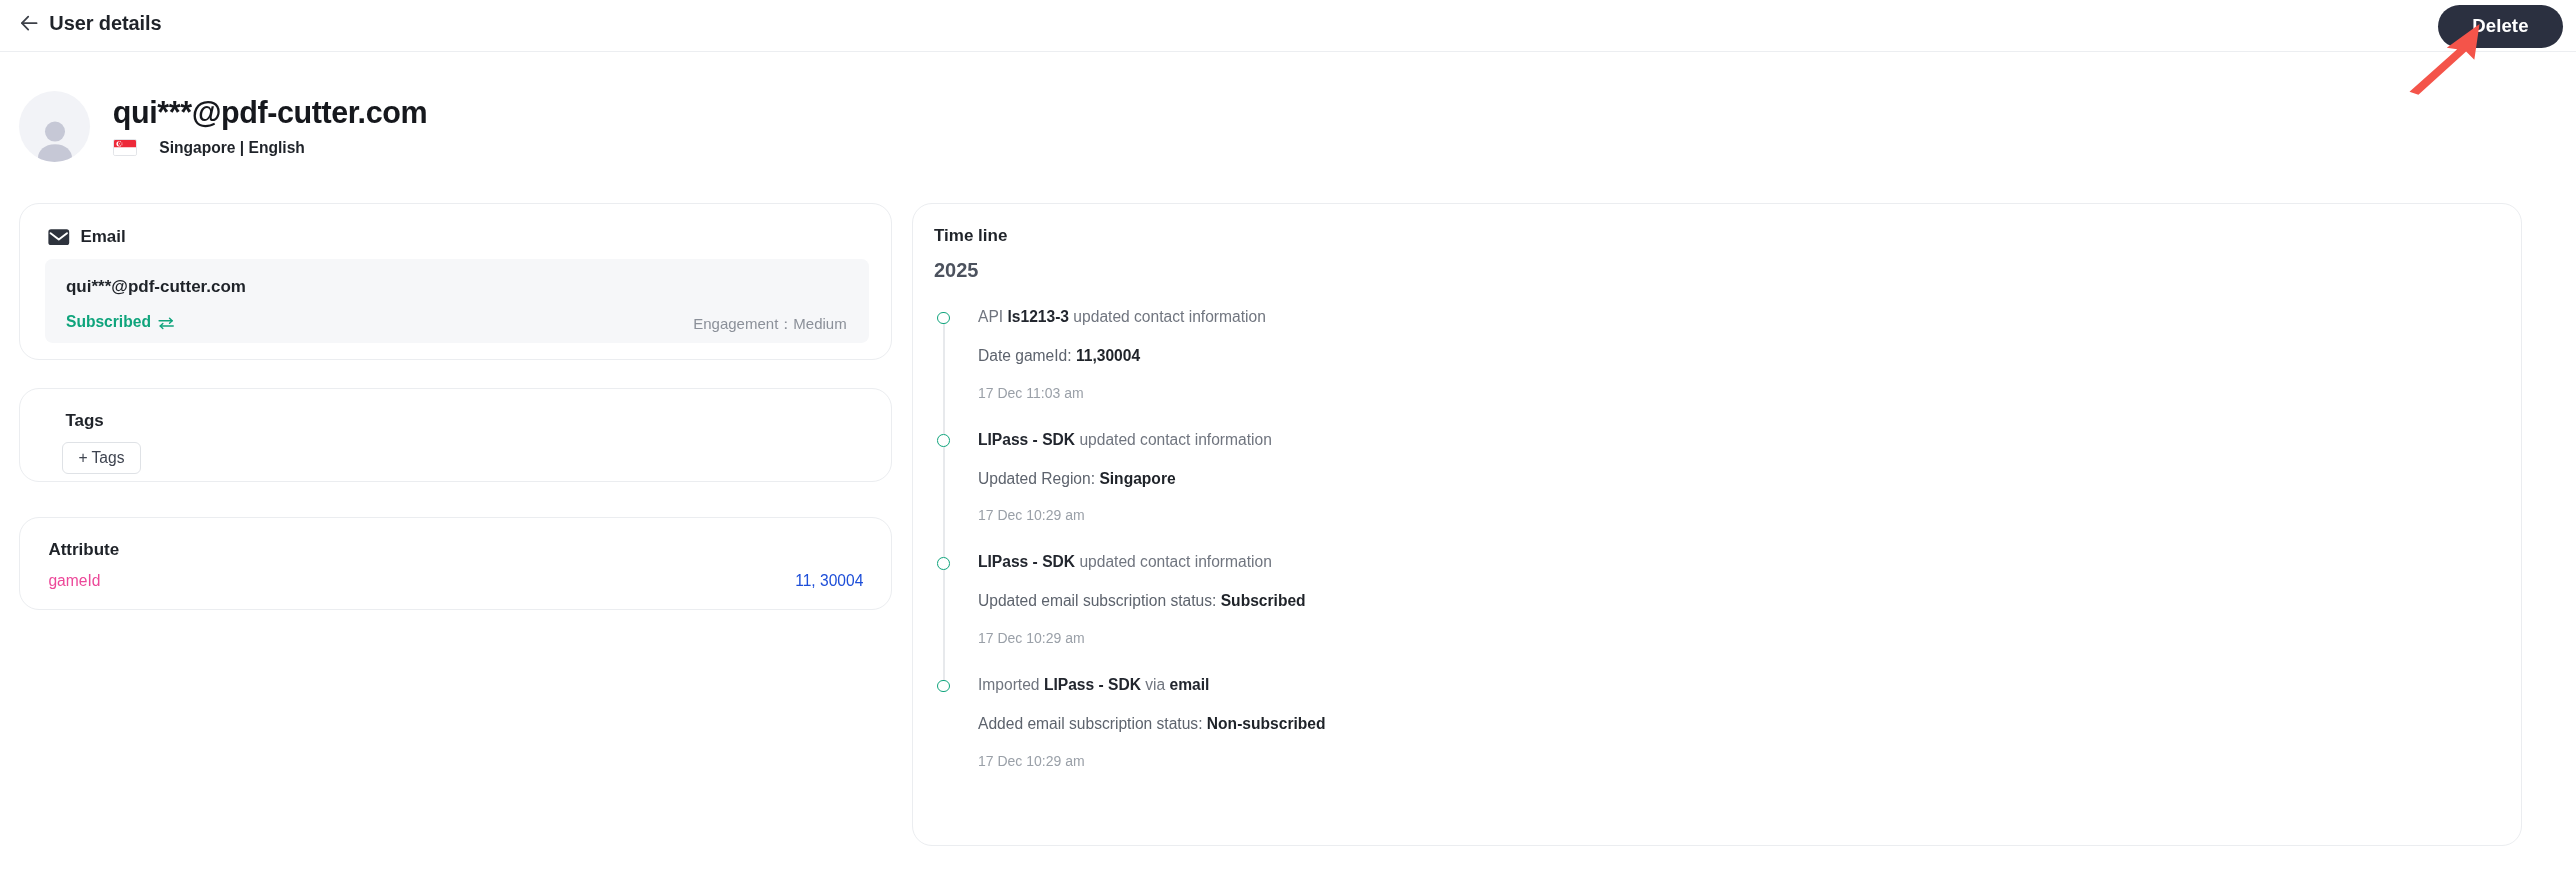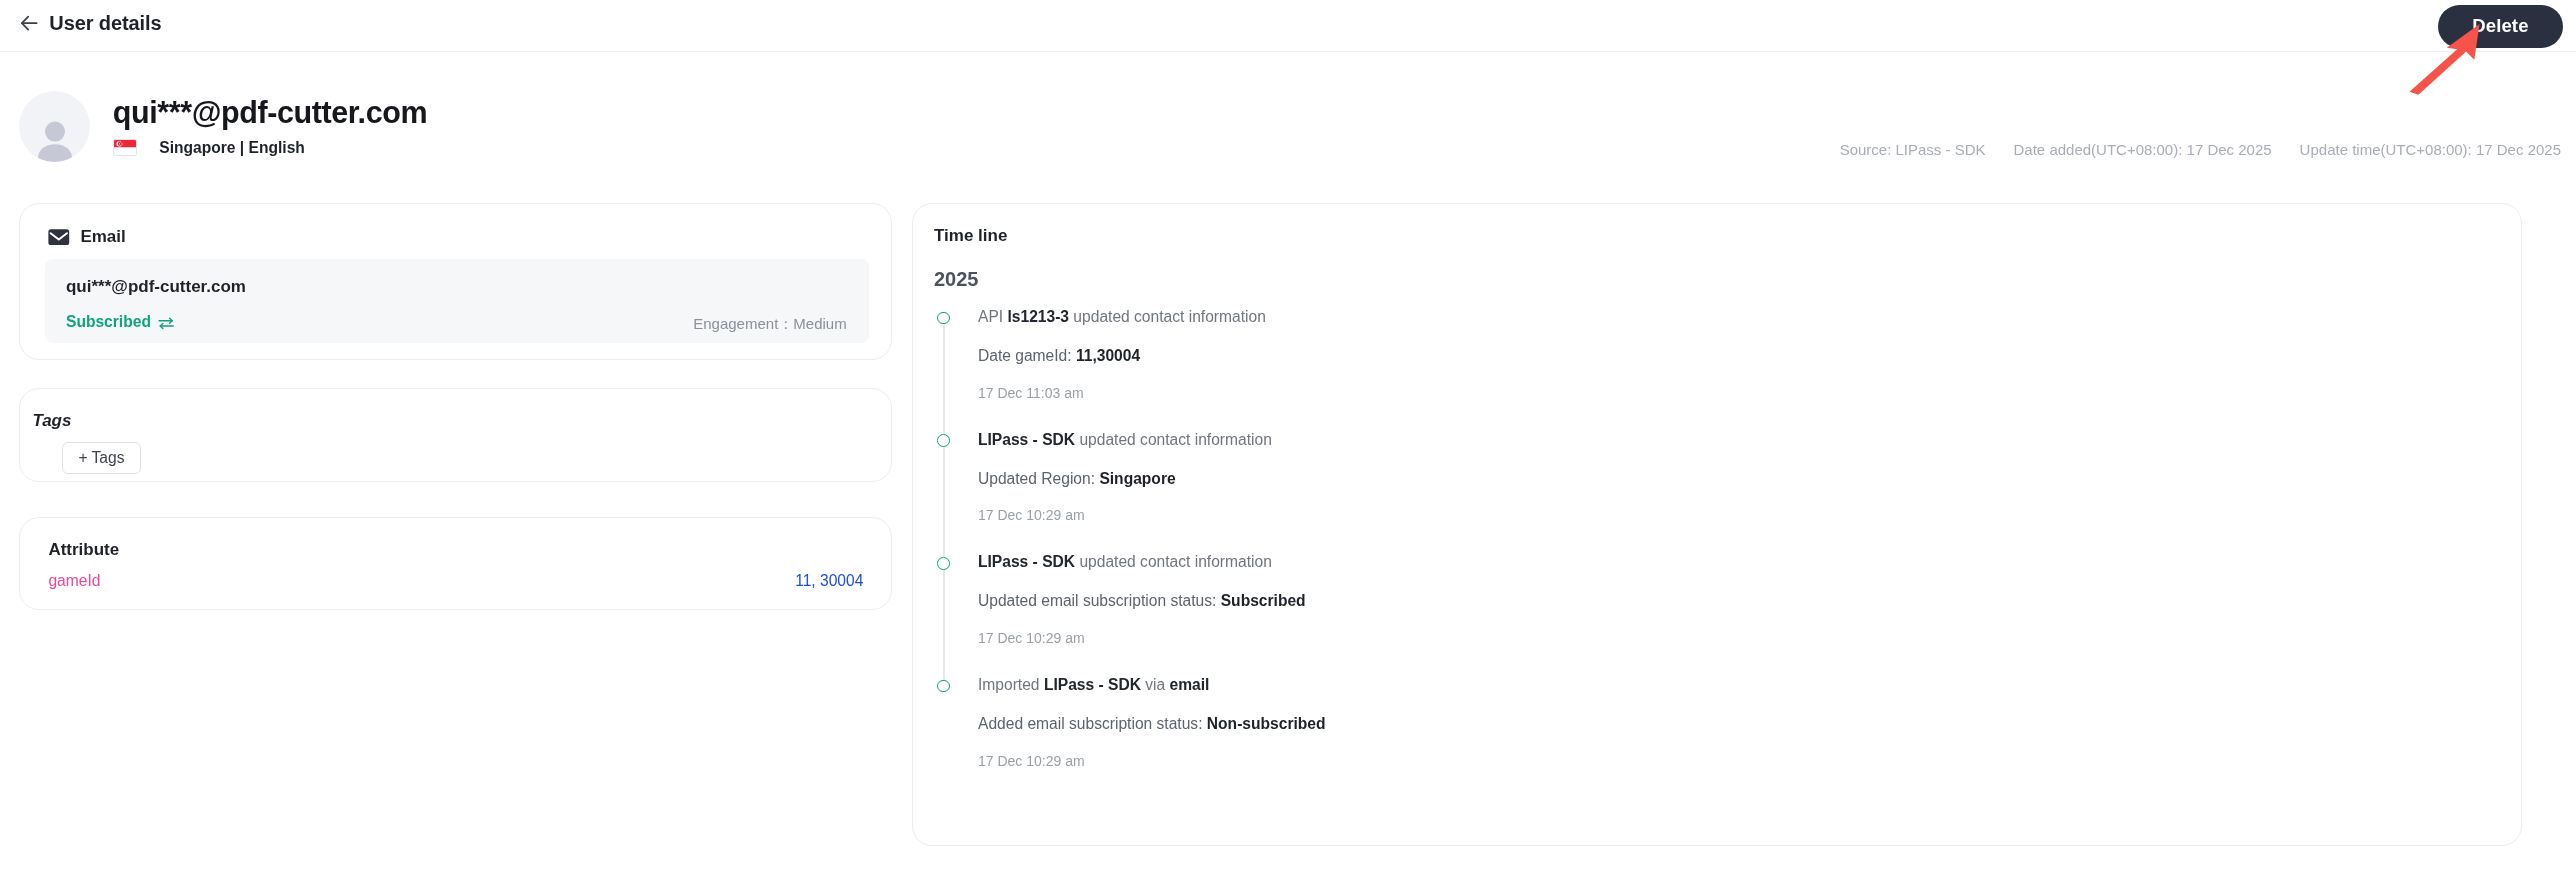--- a/index.html
+++ b/index.html
@@ -183,21 +183,21 @@
     position: absolute;
     right: 22.3px; top: 56px;
     font-size: 15px;
     color: #8b9099;
     white-space: nowrap;
   }
   .engagement .eng-val { color: #8b9099; }
 
   
   #tags-card { left: 19.4px; top: 388px; width: 873px; height: 94px; }
-  #tags-card .card-title { position: absolute; left: 12px; top: 22.3px; font-style: italic; }
+  #tags-card .card-title { position: absolute; left: 45px; top: 22.3px; }
   .tags-btn {
     position: absolute;
     left: 42px; top: 53px;
     height: 32px;
     padding: 0 15px;
     border: 0.7px solid #dfe2e6;
     border-radius: 6px;
     background: #ffffff;
     font-family: Liberation Sans, sans-serif;
     font-size: 15.6px;
@@ -218,21 +218,21 @@
     font-size: 15.6px;
   }
   .attr-key { color: #ec4899; }
   .attr-val { color: #1d4ed8; }
 
   
   #timeline-card { left: 912px; top: 203px; width: 1610px; height: 643px; }
   #timeline-card .card-title { position: absolute; left: 21px; top: 22.3px; }
   .tl-year {
     position: absolute;
-    left: 21px; top: 64px;
+    left: 21px; top: 55px;
     font-size: 20px;
     font-weight: bold;
     color: #4c525e;
   }
   .tl-list {
     position: absolute;
     left: 24px; top: 94px;
     right: 20px;
     margin-top: 9px;
   }
@@ -331,25 +331,20 @@
             <circle cx="11.6" cy="7.0" r="0.75" fill="#ffffff"></circle>
             <circle cx="9.4" cy="8.6" r="0.75" fill="#ffffff"></circle>
             <circle cx="7.9" cy="5.6" r="0.75" fill="#ffffff"></circle>
           </svg>
         </span>
         <span class="locale-label">Singapore | English</span>
       </div>
     </div>
   </div>
 
-  <div class="meta-row">
-    <span>Source: LIPass - SDK</span>
-    <span>Date added(UTC+08:00): 17 Dec 2025</span>
-    <span>Update time(UTC+08:00): 17 Dec 2025</span>
-  </div>
 
   <div class="card" id="email-card">
     <div class="email-head">
       <span class="env-icon">
         <svg viewBox="0 0 29 22">
           <rect x="0.5" y="0.5" width="28" height="21" rx="3.5" fill="#2e333d"></rect>
           <path d="M3.5 5.6 L14.5 14 L25.5 5.6" fill="none" stroke="#ffffff" stroke-width="2.6" stroke-linecap="round" stroke-linejoin="round"></path>
         </svg>
       </span>
       <span class="card-title">Email</span>

